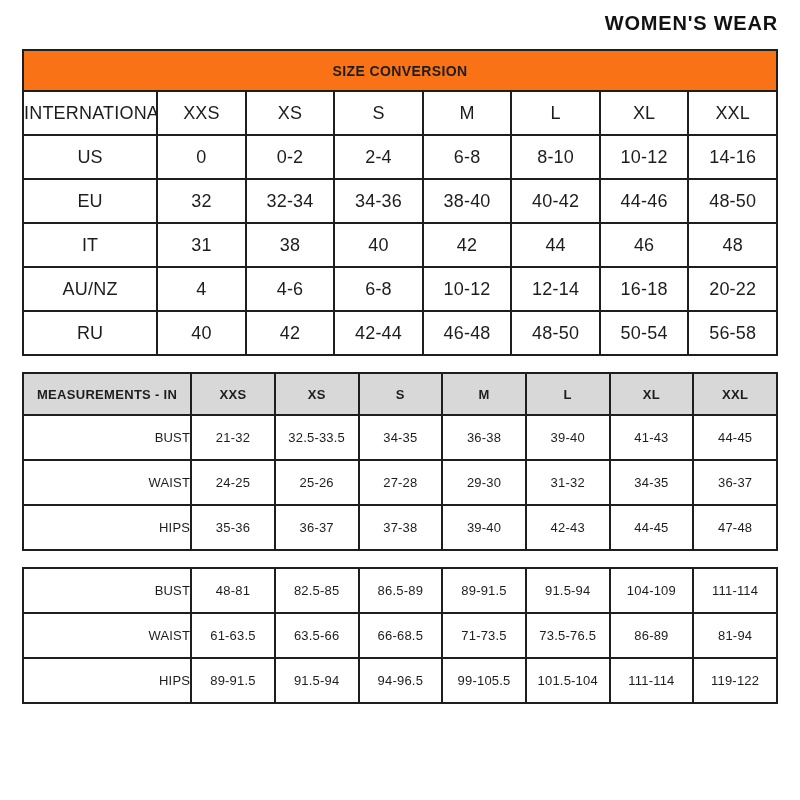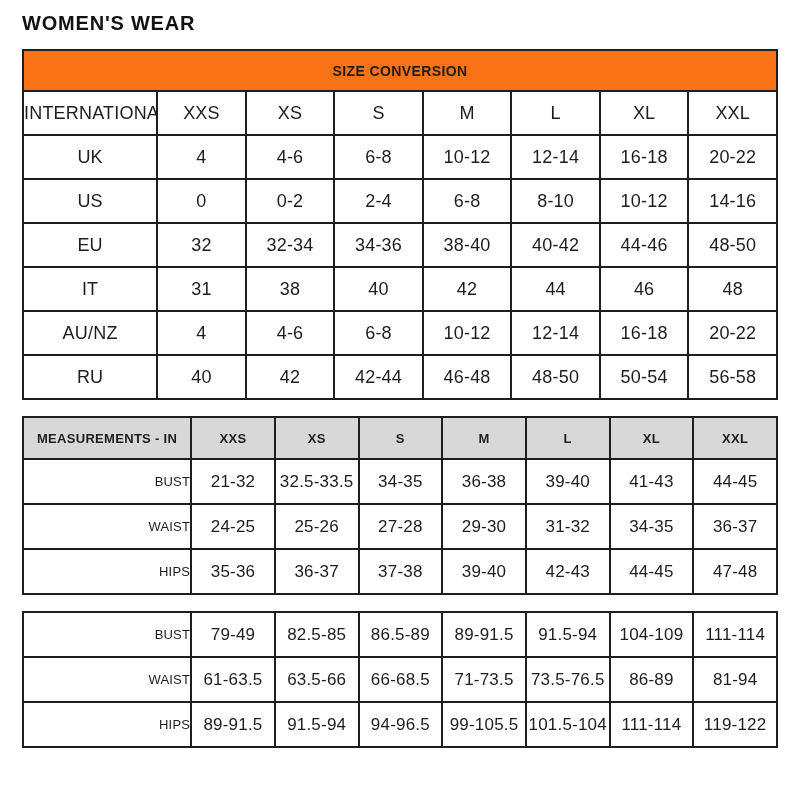--- a/index.html
+++ b/index.html
@@ -13,21 +13,21 @@
     -webkit-font-smoothing: antialiased;
   }
   .page {
     box-sizing: border-box;
     width: 800px;
     height: 800px;
     padding: 12px 22px 0 22px;
     overflow: hidden;
   }
   .page-title {
-    text-align: left;
+    text-align: right;
     font-size: 20px;
     font-weight: 600;
     letter-spacing: 0.8px;
     margin: 0 0 14px 0;
     color: #121212;
   }
   table.t {
     width: 100%;
     border-collapse: collapse;
     table-layout: fixed;
@@ -60,21 +60,21 @@
   .t-meas { margin-bottom: 7px; margin-top: 16px; }
   .t-meas th {
     background: #d8d8d8;
     height: 40px;
     font-size: 13px;
     font-weight: 700;
     letter-spacing: 0.3px;
   }
   .t-meas td {
     height: 43px;
-    font-size: 17px;
+    font-size: 13px;
     font-weight: 500;
     letter-spacing: 0.2px;
   }
   .t-meas td.lbl {
     font-size: 13px;
     text-align: right;
   }
   .c-lbl-meas { width: 22.3%; }
 </style>
 </head>
@@ -97,30 +97,20 @@
           <td class="lbl">INTERNATIONAL</td>
           <td class="val">XXS</td>
           <td class="val">XS</td>
           <td class="val">S</td>
           <td class="val">M</td>
           <td class="val">L</td>
           <td class="val">XL</td>
           <td class="val">XXL</td>
         </tr>
         <tr>
-          <td class="lbl">UK</td>
-          <td class="val">4</td>
-          <td class="val">4-6</td>
-          <td class="val">6-8</td>
-          <td class="val">10-12</td>
-          <td class="val">12-14</td>
-          <td class="val">16-18</td>
-          <td class="val">20-22</td>
-        </tr>
-        <tr>
           <td class="lbl">US</td>
           <td class="val">0</td>
           <td class="val">0-2</td>
           <td class="val">2-4</td>
           <td class="val">6-8</td>
           <td class="val">8-10</td>
           <td class="val">10-12</td>
           <td class="val">14-16</td>
         </tr>
         <tr>
@@ -216,21 +206,21 @@
   </table>
 
   <table class="t t-meas">
     <colgroup>
       <col class="c-lbl-meas">
       <col span="7">
     </colgroup>
     <tbody>
         <tr>
           <td class="lbl">BUST</td>
-          <td class="val">79-49</td>
+          <td class="val">48-81</td>
           <td class="val">82.5-85</td>
           <td class="val">86.5-89</td>
           <td class="val">89-91.5</td>
           <td class="val">91.5-94</td>
           <td class="val">104-109</td>
           <td class="val">111-114</td>
         </tr>
         <tr>
           <td class="lbl">WAIST</td>
           <td class="val">61-63.5</td>

